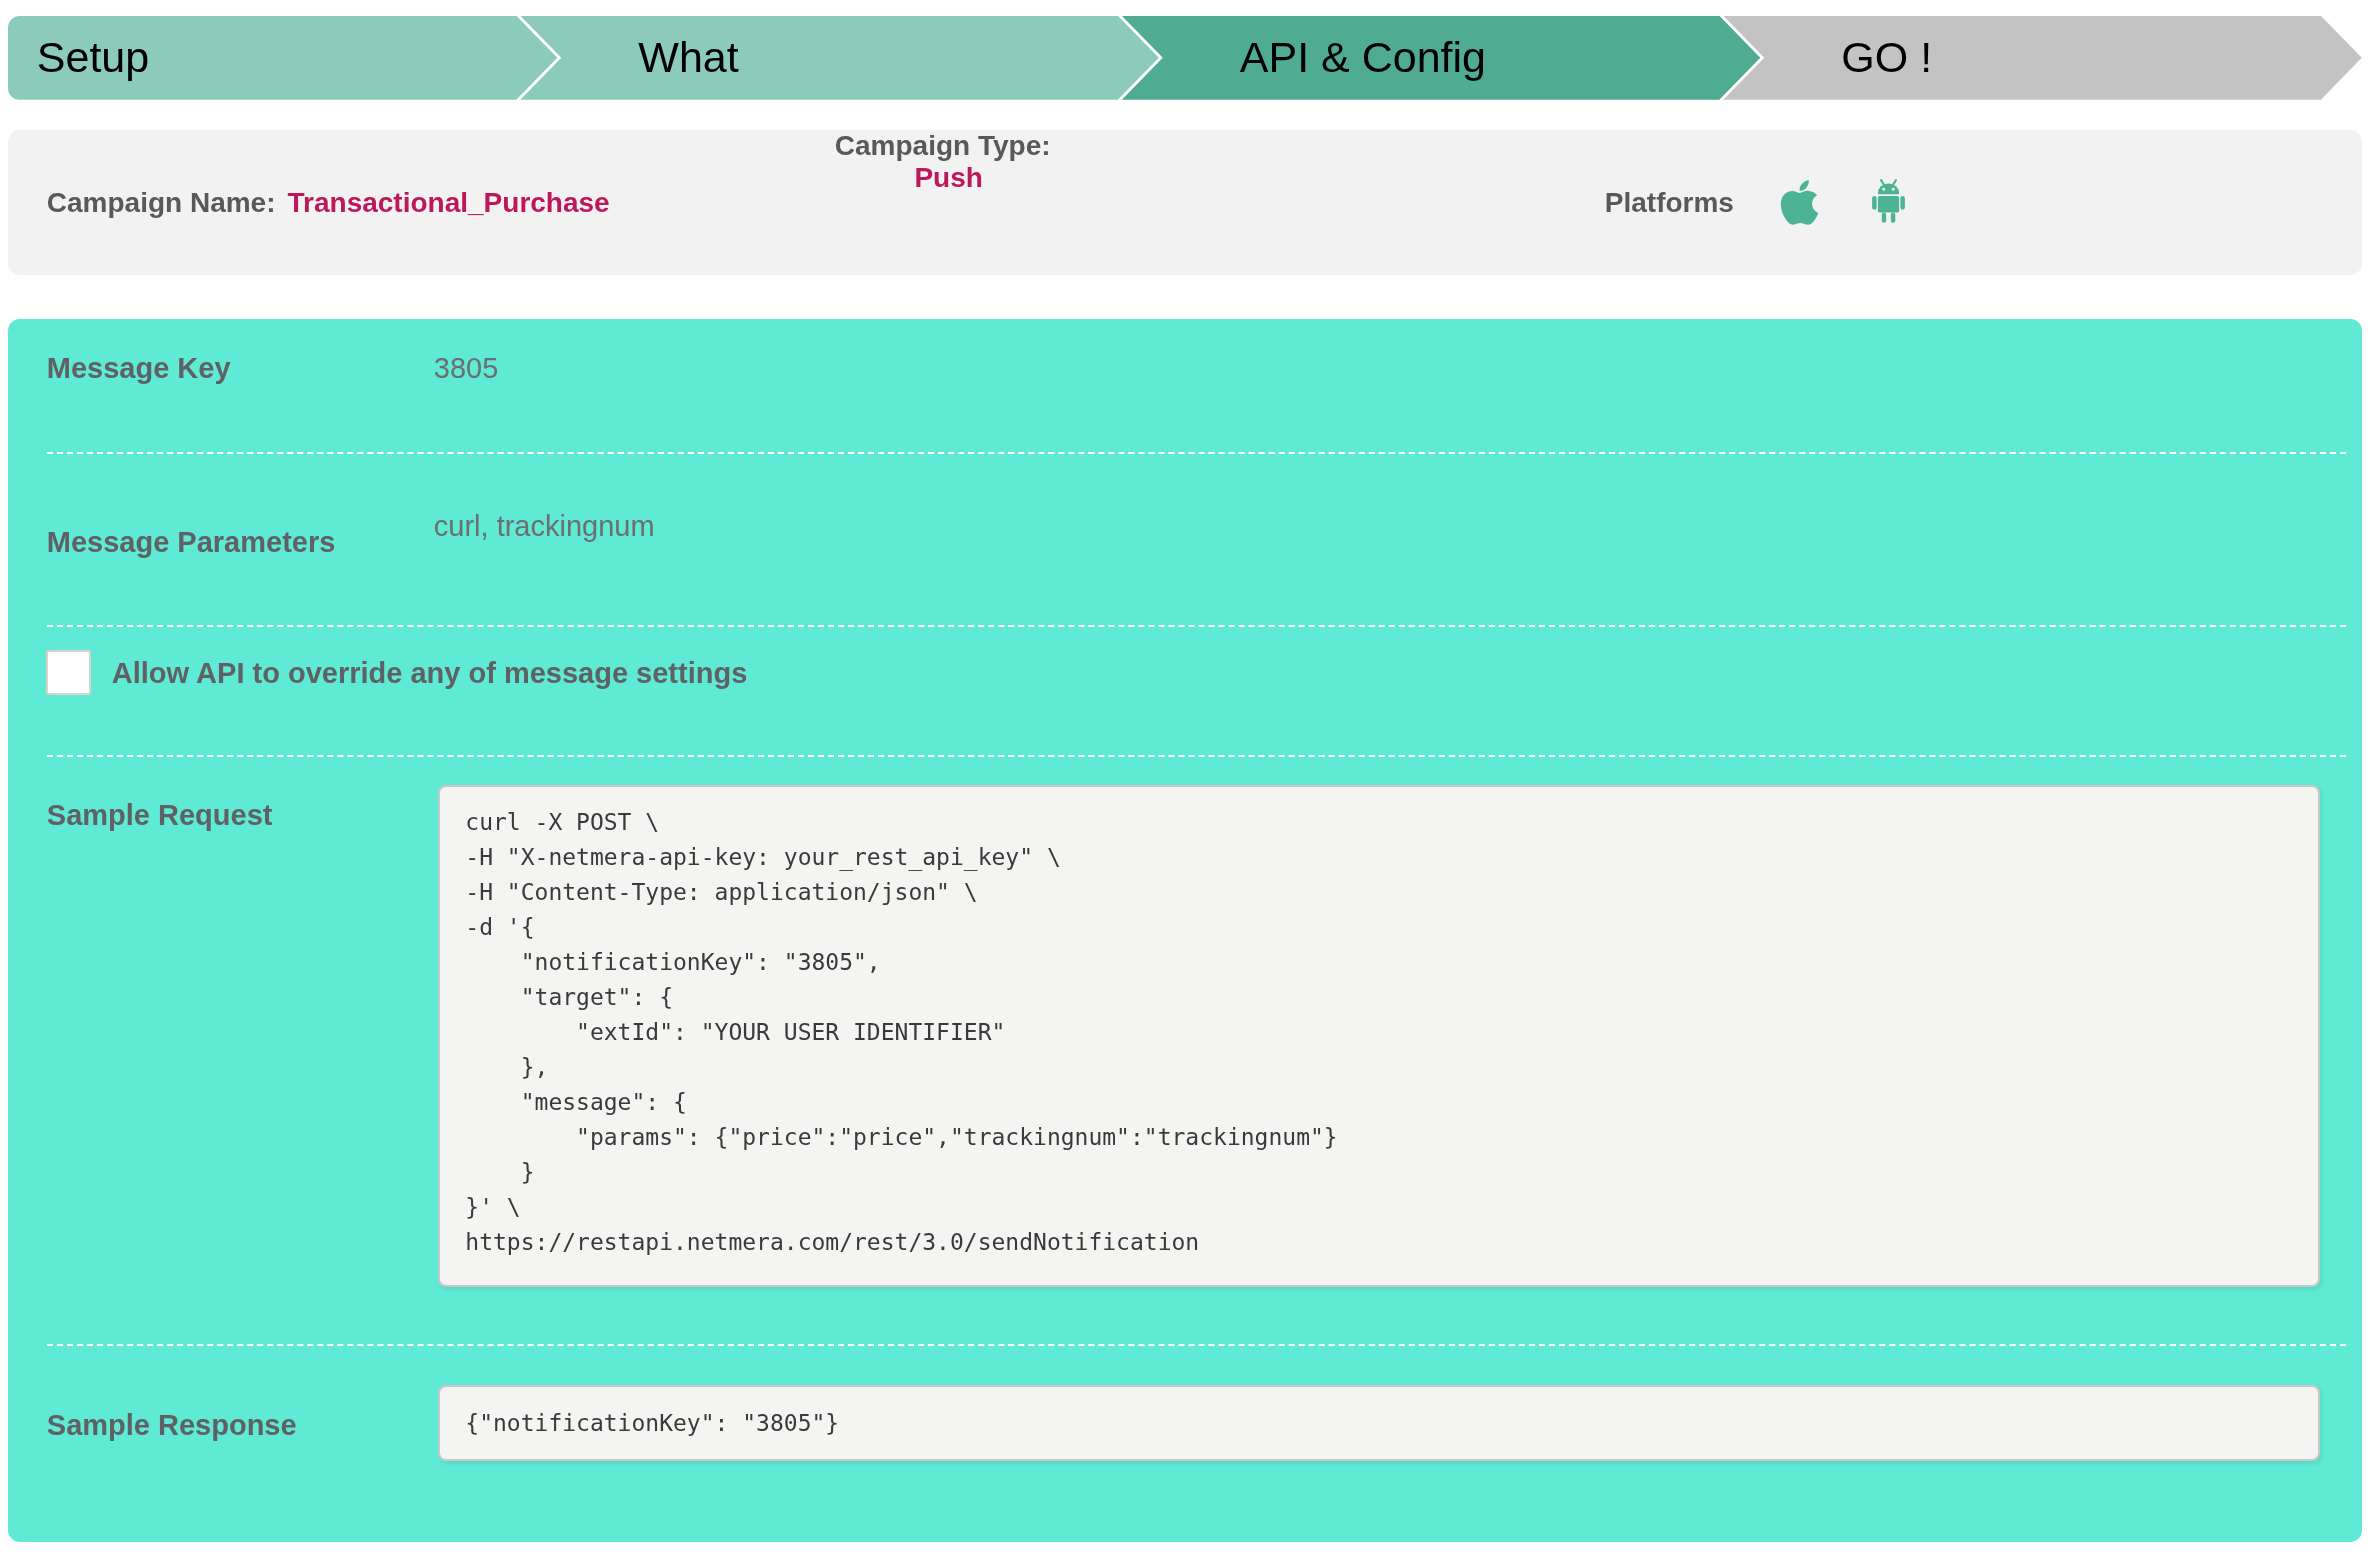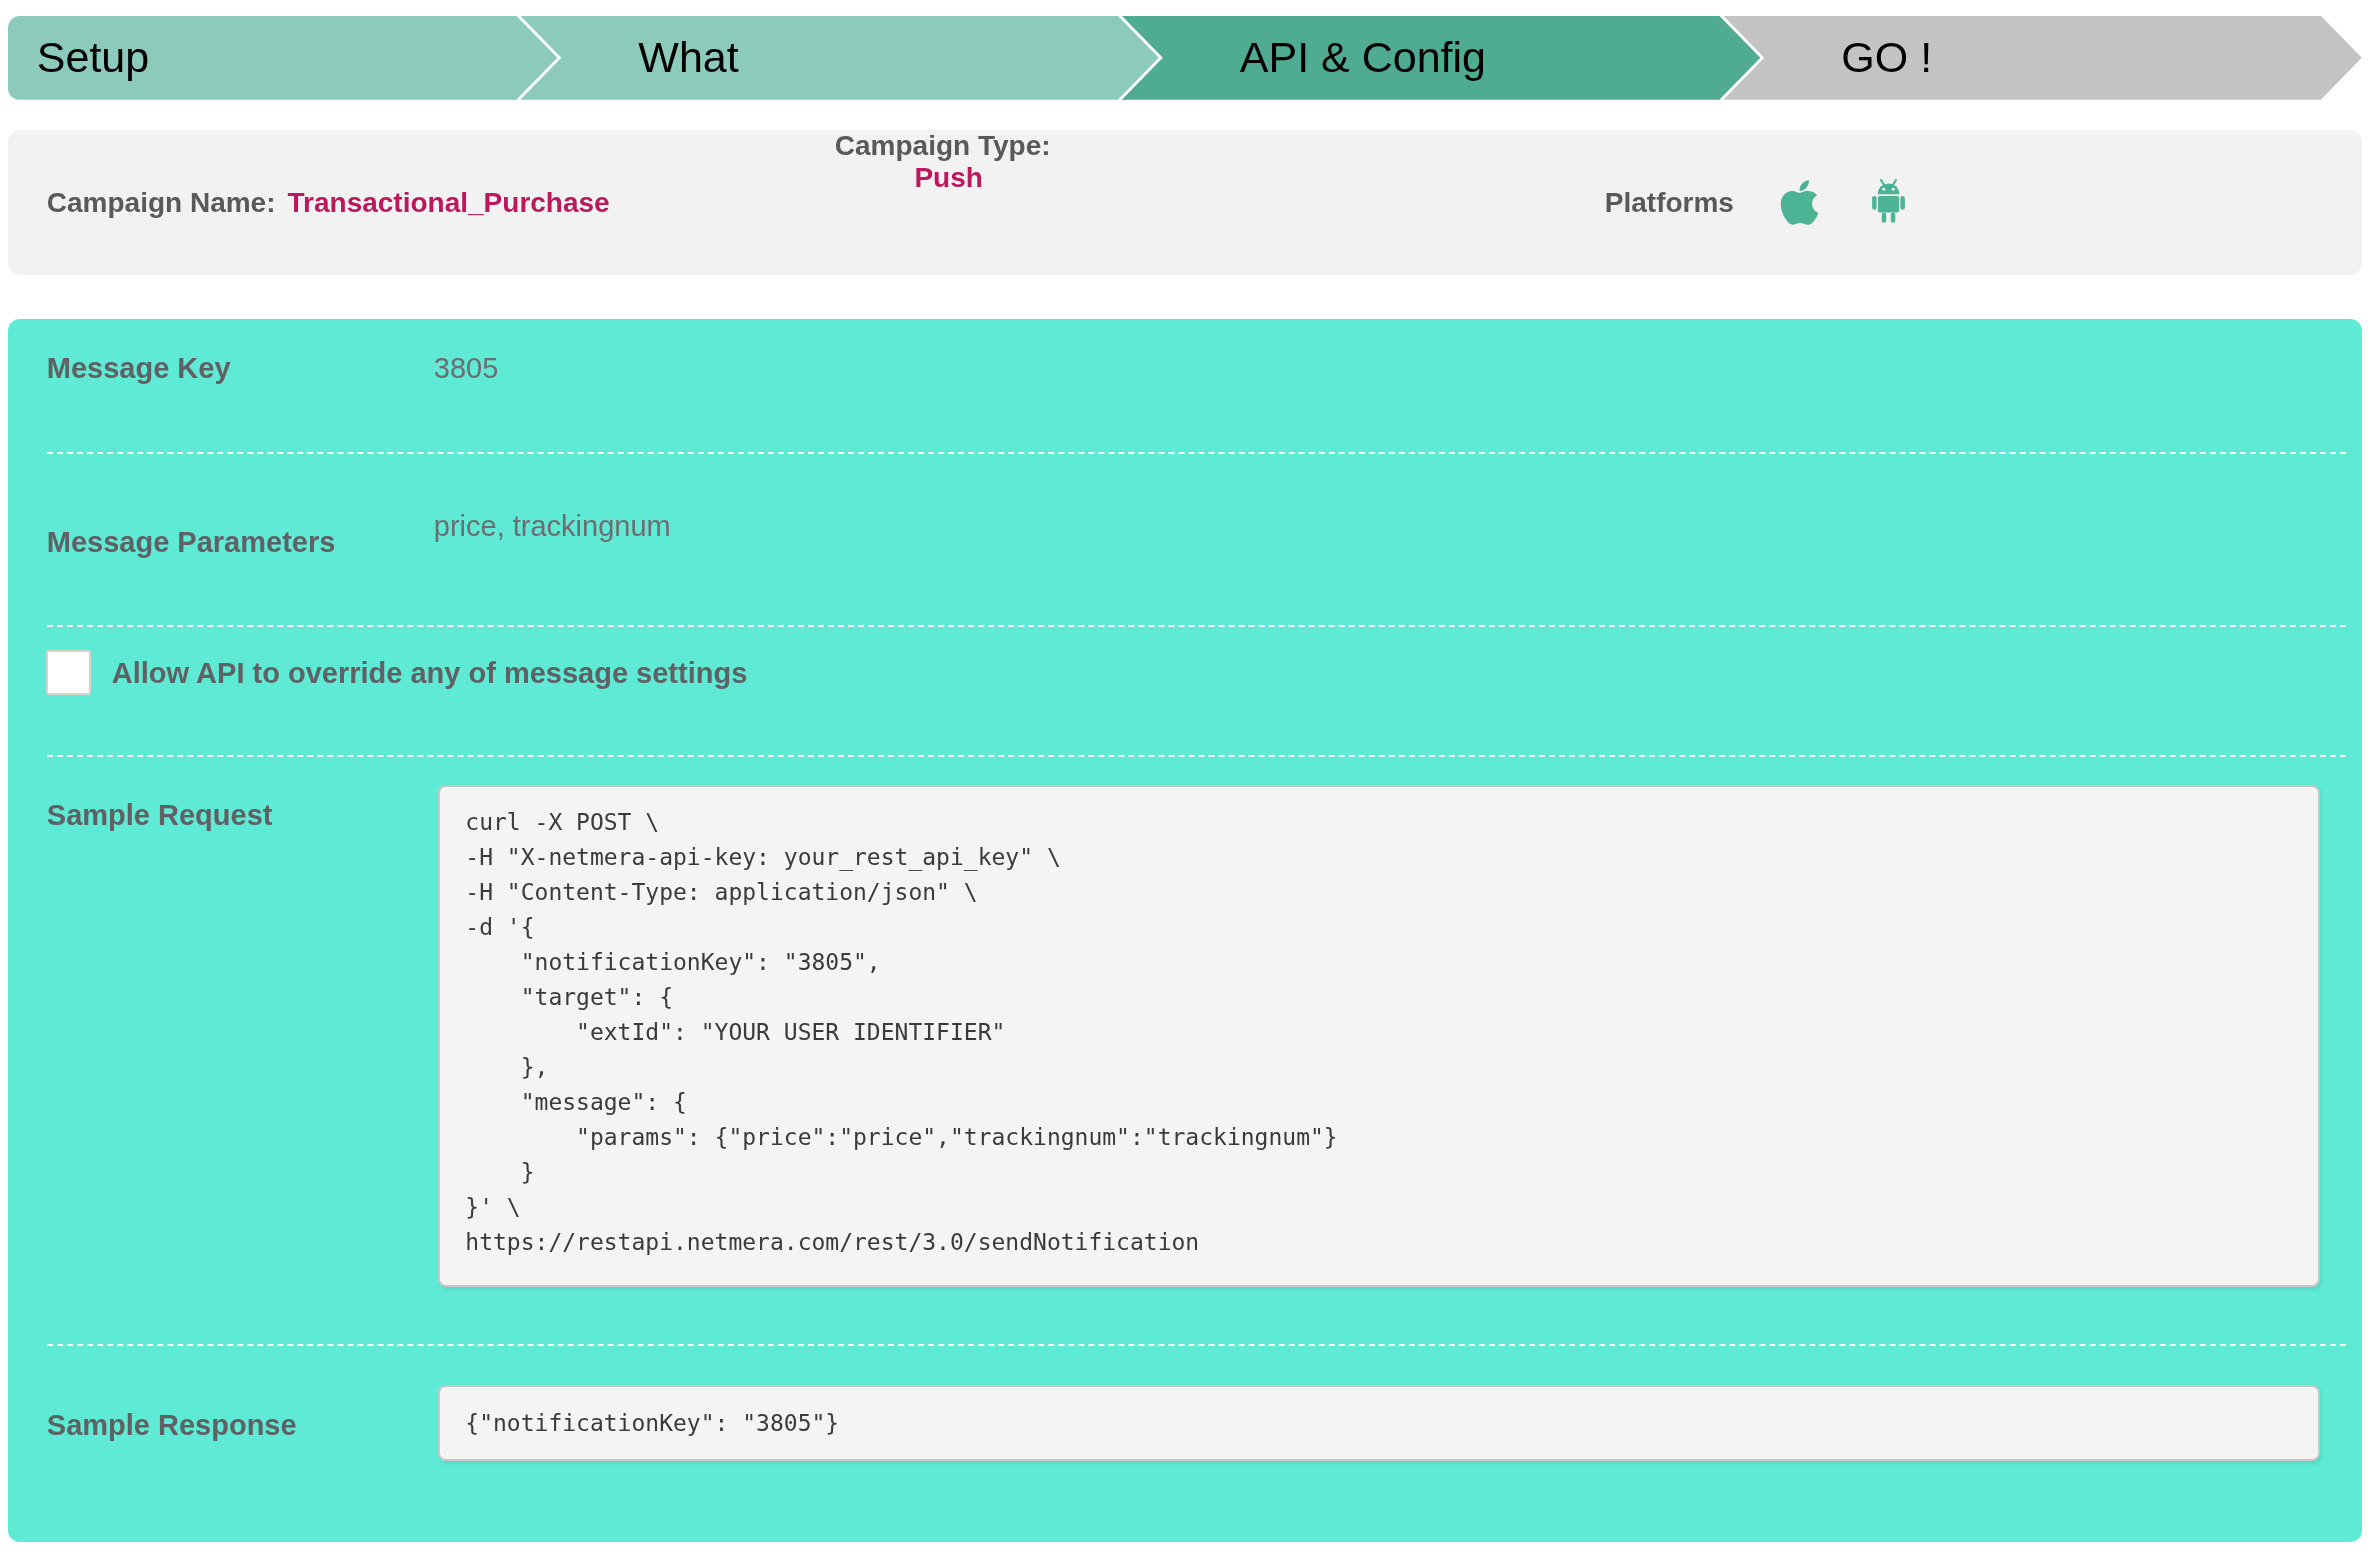--- a/index.html
+++ b/index.html
@@ -159,21 +159,21 @@
 </div>
 
 <div id="form-panel">
 
   <div class="flabel" id="message-key-label">Message Key</div>
   <div class="fvalue" id="message-key-value">3805</div>
 
   <div class="divider" id="divider-1"></div>
 
   <div class="flabel" id="message-params-label">Message Parameters</div>
-  <div class="fvalue" id="message-params-value">price, trackingnum</div>
+  <div class="fvalue" id="message-params-value">curl, trackingnum</div>
 
   <div class="divider" id="divider-2"></div>
 
   <div id="override-checkbox"></div>
   <div class="flabel" id="override-label">Allow API to override any of message settings</div>
 
   <div class="divider" id="divider-3"></div>
 
   <div class="flabel" id="sample-request-label">Sample Request</div>
   <div id="request-code-box">

